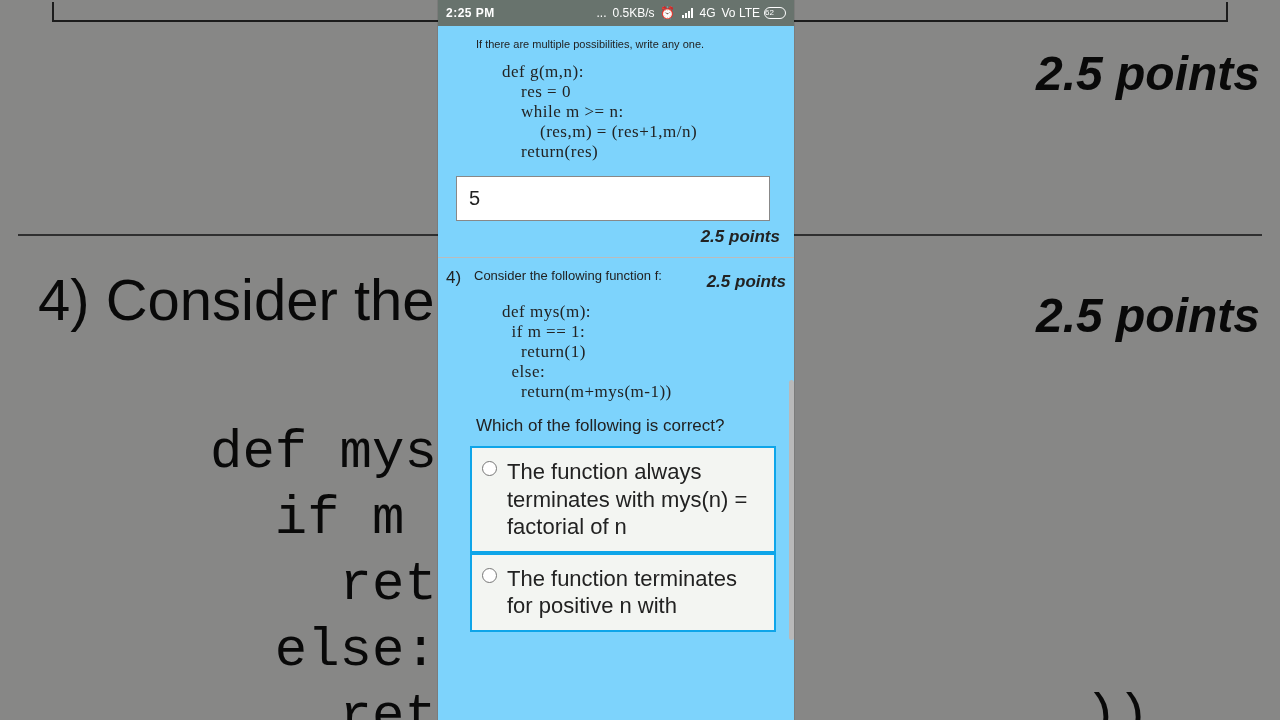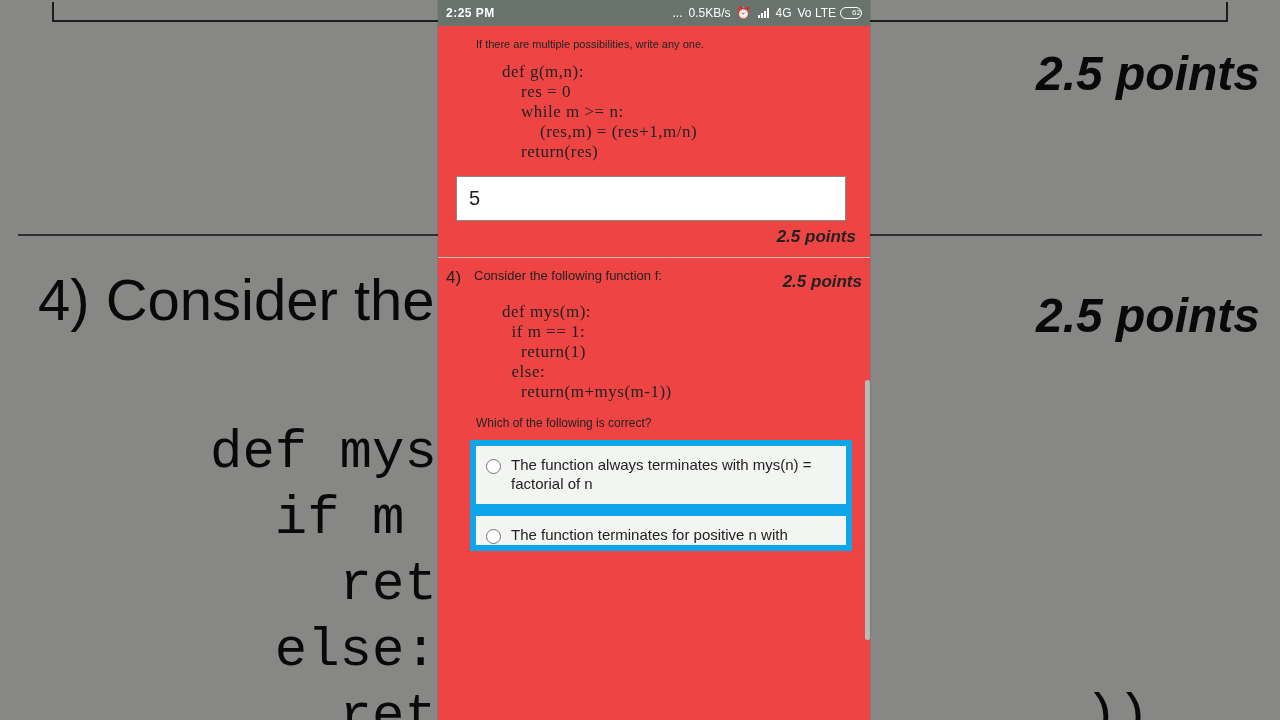--- a/index.html
+++ b/index.html
@@ -39,43 +39,43 @@
     font-family: "Courier New", monospace;
     font-size: 54px; line-height: 1.22;
     color: #111;
     white-space: pre;
   }
 
   
   .phone {
     position: absolute;
     left: 438px; top: 0;
-    width: 432px; height: 720px;
-    background: #ef4444;
+    width: 356px; height: 720px;
+    background: #7dd3fc;
     z-index: 2;
     overflow: hidden;
     box-shadow: 0 0 0 1px rgba(0,0,0,0.08);
   }
   .status-bar {
     height: 26px;
     background: #68736d;
     color: #fff;
     display: flex; align-items: center;
     padding: 0 8px;
     font-size: 12px;
     font-family: Arial, sans-serif;
   }
   .status-bar .time { font-weight: 600; letter-spacing: 0.5px; }
   .status-bar .spacer { flex: 1; }
   .status-bar .ind { margin-left: 6px; display: inline-flex; align-items: center; }
   .batt {
     display: inline-block; width: 22px; height: 12px;
     border: 1px solid #fff; border-radius: 6px; position: relative;
     margin-left: 4px;
-    font-size: 8px; line-height: 10px; text-align: right;
+    font-size: 8px; line-height: 10px; text-align: left;
   }
   .sig { display:inline-block; width:12px; height:10px; background:
     linear-gradient(to top,#fff,#fff) left 0 bottom/2px 3px no-repeat,
     linear-gradient(to top,#fff,#fff) left 3px bottom/2px 5px no-repeat,
     linear-gradient(to top,#fff,#fff) left 6px bottom/2px 7px no-repeat,
     linear-gradient(to top,#fff,#fff) left 9px bottom/2px 10px no-repeat;
   }
 
   .content {
     padding: 6px 8px 0 8px;
@@ -107,29 +107,29 @@
   }
   hr.sep { border: none; border-top: 1px solid #bbb; margin: 4px -8px 10px -8px; }
 
   .qrow { display: flex; align-items: flex-start; }
   .qnum { width: 28px; font-size: 17px; }
   .qtext { flex: 1; font-size: 13px; }
   .qpts {
     font-style: italic; font-weight: bold; font-size: 17px;
     white-space: nowrap; margin-left: 6px; margin-top: 4px;
   }
-  .prompt2 { margin: 14px 0 10px 30px; font-size: 12px; }
+  .prompt2 { margin: 14px 0 10px 30px; font-size: 17px; }
 
   .option {
-    border: 6px solid #0ea5e9;
+    border: 2px solid #0ea5e9;
     background: #f3f5f2;
     margin: 0 10px 0 24px;
     padding: 10px 10px 10px 10px;
     display: flex; align-items: flex-start;
-    font-size: 15px;
+    font-size: 22px;
     line-height: 1.25;
   }
   .radio {
     width: 15px; height: 15px; border-radius: 50%;
     border: 1px solid #777; background: #fff;
     flex: 0 0 15px; margin: 3px 10px 0 0;
   }
   .opt-text { flex: 1; }
 
   .scroll-ind {
@@ -193,20 +193,20 @@
     return(1)
   else:
     return(m+mys(m-1))</div>
 
     <div class="prompt2">Which of the following is correct?</div>
 
     <div class="option">
       <span class="radio"></span>
       <span class="opt-text">The function always terminates with mys(n) = factorial of n</span>
     </div>
-    <div class="option" style="padding-bottom:0">
+    <div class="option" style="padding-bottom:10px">
       <span class="radio"></span>
       <span class="opt-text">The function terminates for positive n with</span>
     </div>
   </div>
 
   <div class="scroll-ind"></div>
 </div>
 
 </body></html>

